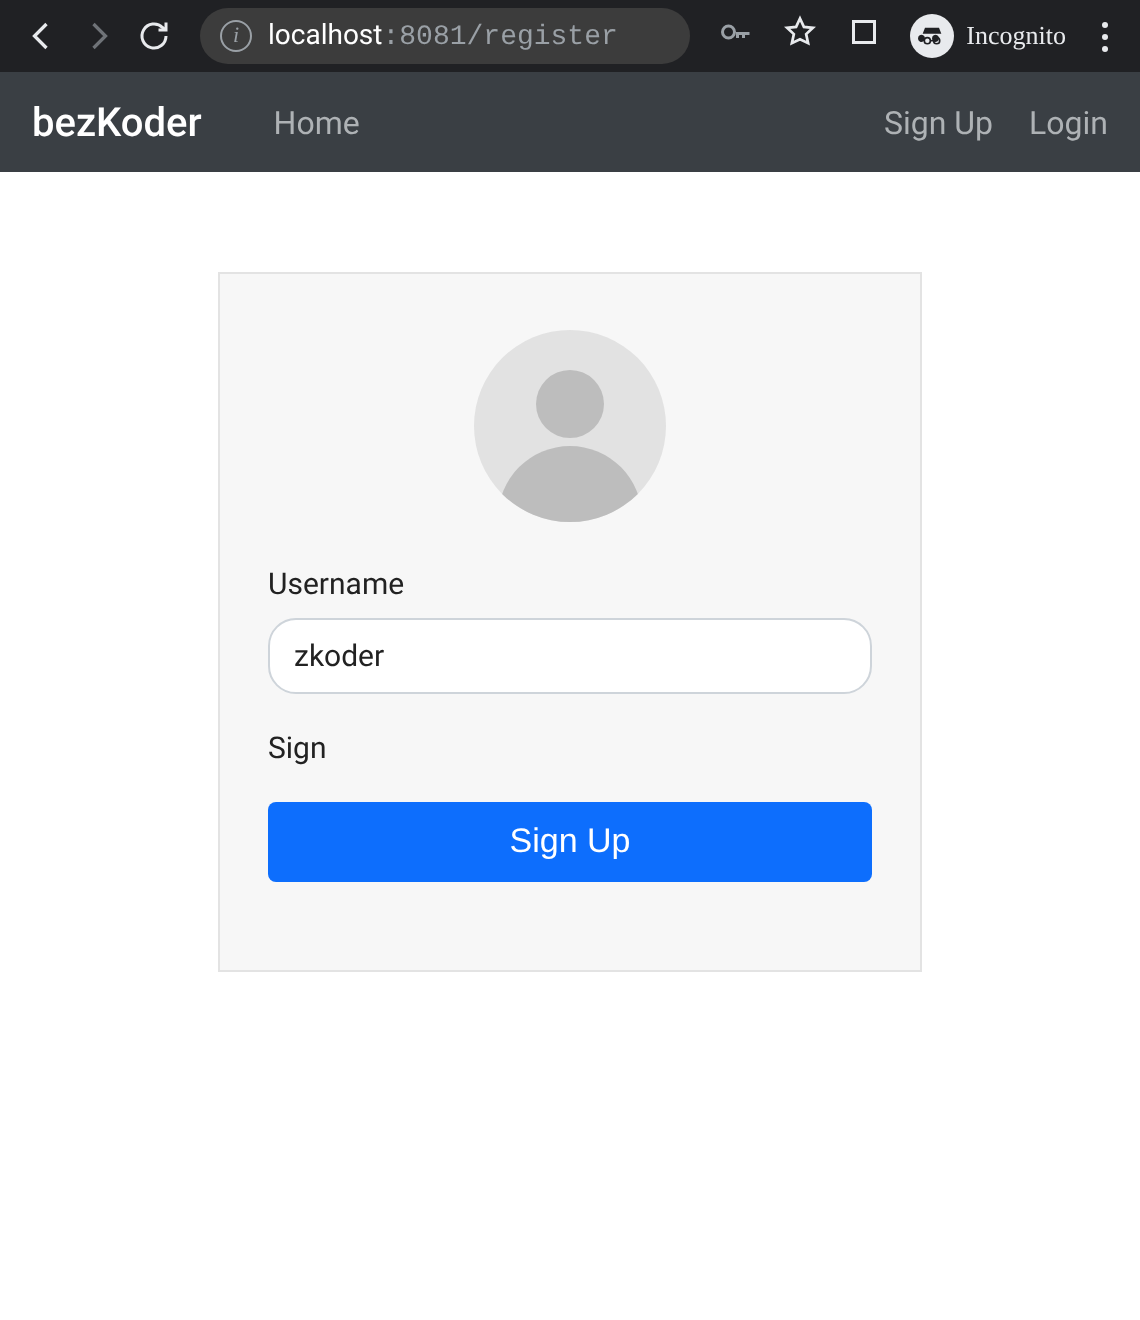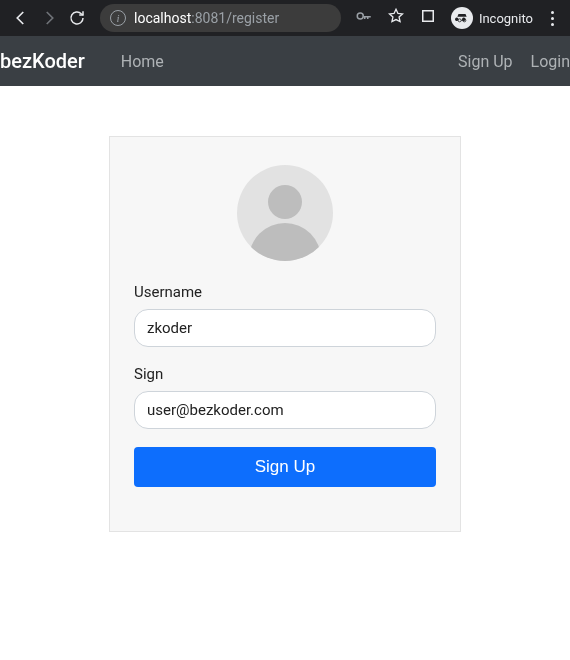--- a/index.html
+++ b/index.html
@@ -36,43 +36,43 @@
       font-size: 14px;
       min-width: 0;
     }
     .info-icon {
       width: 16px; height: 16px; border-radius: 50%;
       border: 1.5px solid #9aa0a6; display: flex; align-items: center; justify-content: center;
       font-size: 11px; color: #9aa0a6; font-family: serif; font-style: italic;
       flex-shrink: 0;
     }
     .url-host { color: #fff; }
-    .url-rest { color: #9aa0a6; }
-    .right-icons { display: flex; align-items: center; gap: 14px; padding: 0 6px; }
+    .url-rest { color: #9aa0a6; font-family: Liberation Mono, monospace; }
+    .right-icons { display: flex; align-items: center; gap: 14px; padding: 0 6px; font-family: Liberation Serif, serif; }
     .key-icon svg { width: 18px; height: 18px; }
     .star-icon svg { width: 18px; height: 18px; }
     .ext-icon svg { width: 18px; height: 18px; }
     .incognito {
       display: flex; align-items: center; gap: 6px;
       color: #e8eaed; font-size: 13px;
     }
     .incog-badge {
       width: 22px; height: 22px; border-radius: 50%; background: #e8eaed;
       display: flex; align-items: center; justify-content: center;
     }
     .kebab { display: flex; flex-direction: column; gap: 3px; padding: 0 4px; }
     .kebab span { width: 3px; height: 3px; border-radius: 50%; background: #e8eaed; }
 
     
     .navbar {
       background: #3a3f44;
       height: 50px;
       display: flex;
       align-items: center;
-      padding: 0 0;
+      padding: 0 16px;
       color: #c8c8c9;
       font-size: 16px;
     }
     .brand { color: #fff; font-size: 20px; font-weight: 500; margin-right: 18px; }
     .nav-left { display: flex; align-items: center; gap: 18px; flex: 1; }
     .nav-link { color: #aeb2b5; cursor: pointer; }
     .nav-right { display: flex; align-items: center; gap: 18px; }
 
     
     .page {
@@ -199,19 +199,18 @@
       </div>
     </div>
 
     <div class="form-group">
       <label>Username</label>
       <input type="text" value="zkoder" style="">
     </div>
 
     <div class="form-group">
       <label>Sign</label>
-      <input type="text" value="user@bezkoder.com" style="">
     </div>
 
 
     <button class="btn-primary">Sign Up</button>
   </div>
 </div>
 
 </body></html>

